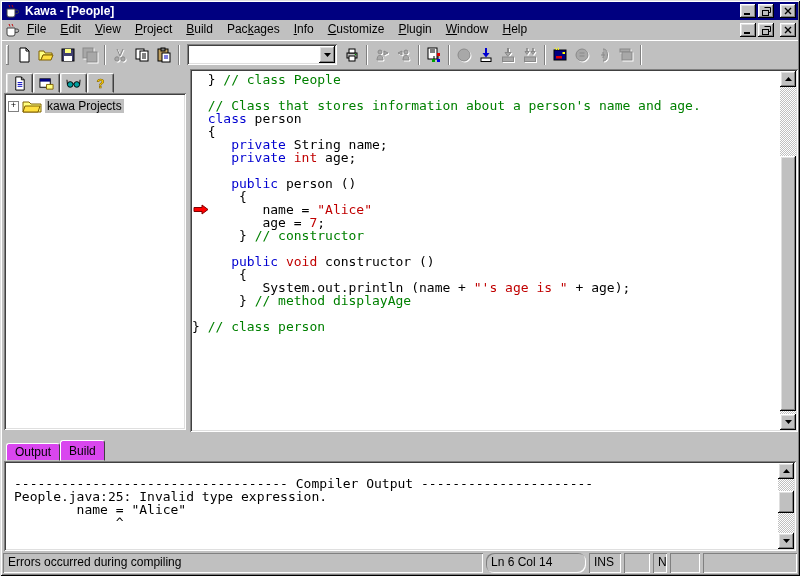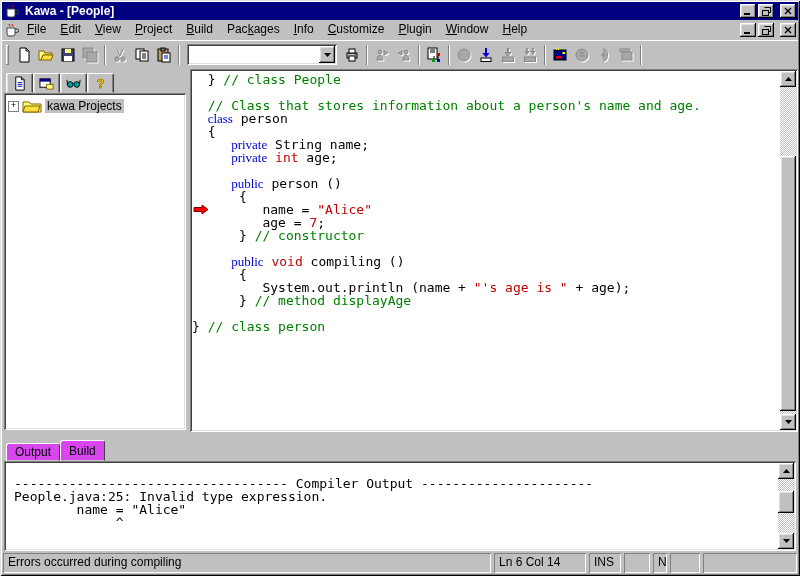--- a/index.html
+++ b/index.html
@@ -48,21 +48,21 @@
   .expander { width:11px; height:11px; background:#fff; border:1px solid #808080; font-size:9px; line-height:8px; text-align:center;
     font-family:"Liberation Mono", monospace; color:#000; flex:none; }
   .tree-label { background:#c0c0c0; padding:0 2px; white-space:nowrap; }
   .vsplit { width:4px; }
   .editor { flex:1; background:#fff; position:relative; overflow:hidden;
     box-shadow: inset 1px 1px 0 #808080, inset -1px -1px 0 #fff, inset 2px 2px 0 #404040, inset -2px -2px 0 #dfdfdf; }
   .codewrap { position:absolute; left:2px; top:4px; right:20px; bottom:2px; overflow:hidden;
     font-family:"DejaVu Sans Mono", monospace; font-size:13px; line-height:13px; }
   .code-line { white-space:pre; height:13px; }
   .tok-p { color:#000; }
-  .tok-k { color:var(--keyword,#0000d0);font-family:Liberation Serif, serif; }
+  .tok-k { color:var(--keyword,#0000d0); }
   .tok-l { color:var(--literal,#c00000); }
   .tok-c { color:var(--comment,#008000); }
   .arrow { position:absolute; left:3px; top:135px; width:16px; height:11px; }
   
   .vscroll { position:absolute; top:2px; right:2px; bottom:2px; width:16px;
     background:#c0c0c0;
     background-image: linear-gradient(45deg,#fff 25%,transparent 25%,transparent 75%,#fff 75%),
                       linear-gradient(45deg,#fff 25%,transparent 25%,transparent 75%,#fff 75%);
     background-size:2px 2px; background-position:0 0,1px 1px; }
   .sb-btn { position:absolute; left:0; width:16px; height:16px; background:#c0c0c0; display:flex; align-items:center; justify-content:center;
@@ -414,21 +414,21 @@
           <div class="code-line"><span class="tok-p">  {</span></div>
           <div class="code-line"><span class="tok-p">     </span><span class="tok-k">private</span><span class="tok-p"> String name;</span></div>
           <div class="code-line"><span class="tok-p">     </span><span class="tok-k">private</span><span class="tok-p"> </span><span class="tok-l">int</span><span class="tok-p"> age;</span></div>
           <div class="code-line">&nbsp;</div>
           <div class="code-line"><span class="tok-p">     </span><span class="tok-k">public</span><span class="tok-p"> person ()</span></div>
           <div class="code-line"><span class="tok-p">      {</span></div>
           <div class="code-line"><span class="tok-p">         name = </span><span class="tok-l">"Alice"</span></div>
           <div class="code-line"><span class="tok-p">         age = </span><span class="tok-l">7</span><span class="tok-p">;</span></div>
           <div class="code-line"><span class="tok-p">      } </span><span class="tok-c">// constructor</span></div>
           <div class="code-line">&nbsp;</div>
-          <div class="code-line"><span class="tok-p">     </span><span class="tok-k">public</span><span class="tok-p"> </span><span class="tok-l">void</span><span class="tok-p"> compiling ()</span></div>
+          <div class="code-line"><span class="tok-p">     </span><span class="tok-k">public</span><span class="tok-p"> </span><span class="tok-l">void</span><span class="tok-p"> constructor ()</span></div>
           <div class="code-line"><span class="tok-p">      {</span></div>
           <div class="code-line"><span class="tok-p">         System.out.println (name + </span><span class="tok-l">"'s age is "</span><span class="tok-p"> + age);</span></div>
           <div class="code-line"><span class="tok-p">      } </span><span class="tok-c">// method displayAge</span></div>
           <div class="code-line">&nbsp;</div>
           <div class="code-line"><span class="tok-p">} </span><span class="tok-c">// class person</span></div>
         </div>
       <span class="arrow">
         <svg viewBox="0 0 16 11" width="16" height="11">
             <path d="M1 3.5h8V1l6 4.5-6 4.5V7.5H1z" fill="#ff0000" stroke="#800000"></path>
           </svg>
@@ -475,16 +475,16 @@
       <div class="sb-btn down">
           <svg width="7" height="4">
             <path d="M0 0h7L3.5 4z" fill="#000"></path>
           </svg>
         </div>
     </div>
   </div>
 
   <div class="statusbar">
     <div class="sb-panel sb-msg">Errors occurred during compiling</div>
-    <span id="sb-panels" style="display:contents"><div class="sb-panel" style="width: 92px;">Ln 6 Col 14</div><div class="sb-panel" style="width: 32px;">INS</div><div class="sb-panel" style="width: 26px;"></div><div class="sb-panel" style="width: 14px;">NUM</div><div class="sb-panel" style="width: 30px;"></div><div class="sb-panel" style="width: 94px;"></div></span>
+    <span id="sb-panels" style="display:contents"><div class="sb-panel" style="width: 100px; border-radius: 8px;">Ln 6 Col 14</div><div class="sb-panel" style="width: 32px;">INS</div><div class="sb-panel" style="width: 26px;"></div><div class="sb-panel" style="width: 14px;">NUM</div><div class="sb-panel" style="width: 30px;"></div><div class="sb-panel" style="width: 94px;"></div></span>
   </div>
 
 </div>
 
 </body></html>

